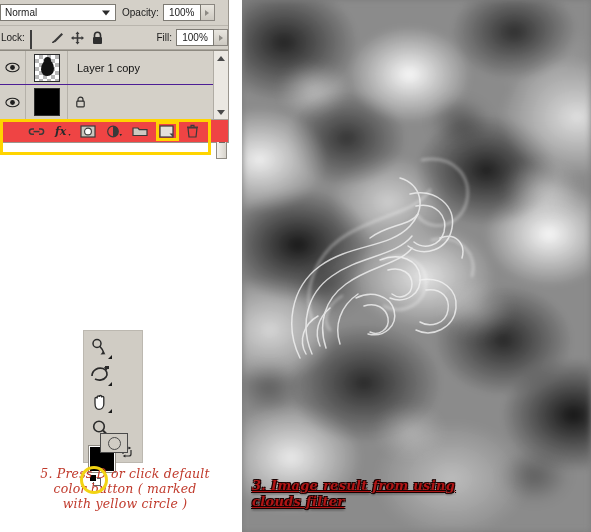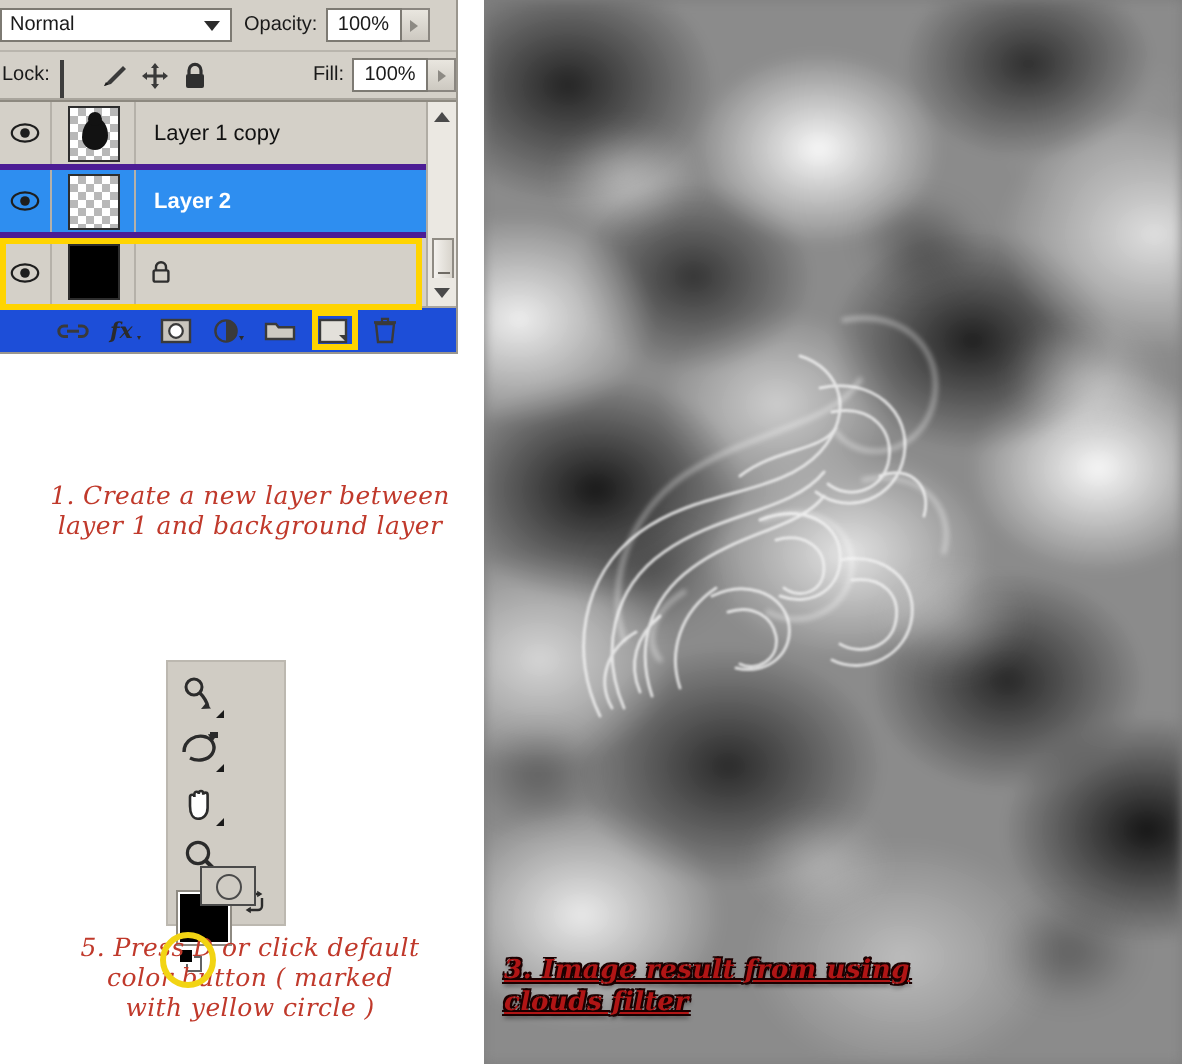--- a/index.html
+++ b/index.html
@@ -131,21 +131,21 @@
   #layer-list {
     position: relative;
     border-top: 1px solid #8d8980;
     background: #d4d0c8;
   }
   .layer-row {
     position: relative;
     display: flex;
     align-items: center;
     height: 34px;
-    border-bottom: 3px solid #4c1d95;
+    border-bottom: 1px solid #4c1d95;
     background: #d4d0c8;
     box-sizing: border-box;
   }
   .layer-row.selected {
     background: #2e8ef0;
   }
   .eye-cell {
     width: 26px;
     height: 100%;
     display: flex;
@@ -265,21 +265,21 @@
   }
 
   
   #layers-toolbar {
     position: relative;
     height: 22px;
     display: flex;
     align-items: center;
     justify-content: center;
     gap: 9px;
-    background: #1d4ed8;
+    background: #ef4444;
     border-top: 1px solid #a9a59d;
   }
   .tb-icon {
     width: 17px; height: 16px;
     display: flex;
     align-items: center;
     justify-content: center;
     position: relative;
   }
   #newlayer-highlight {
@@ -561,33 +561,20 @@
         <div class="thumb-cell">
           <div class="thumb">
               <span class="blob"></span>
             </div>
         </div>
         <div class="layer-name">Layer 1 copy</div>
         <div class="row-lock"></div>
       </div>
 
 
-      <div class="layer-row selected">
-        <div class="eye-cell">
-          <svg width="15" height="11" viewBox="0 0 15 11">
-            <ellipse cx="7.5" cy="5.5" rx="6.6" ry="4.3" fill="none" stroke="#1e1e1e" stroke-width="1.1"></ellipse>
-            <circle cx="7.5" cy="5.5" r="2.4" fill="#1e1e1e"></circle>
-          </svg>
-        </div>
-        <div class="thumb-cell">
-          <div class="thumb"></div>
-        </div>
-        <div class="layer-name">Layer 2</div>
-        <div class="row-lock"></div>
-      </div>
 
       <div class="layer-row" style="border-bottom:none;">
         <div class="eye-cell">
           <svg width="15" height="11" viewBox="0 0 15 11">
             <ellipse cx="7.5" cy="5.5" rx="6.6" ry="4.3" fill="none" stroke="#1e1e1e" stroke-width="1.1"></ellipse>
             <circle cx="7.5" cy="5.5" r="2.4" fill="#1e1e1e"></circle>
           </svg>
         </div>
         <div class="thumb-cell">
           <div class="thumb solid-black"></div>
@@ -659,22 +646,20 @@
         <svg width="13" height="14" viewBox="0 0 13 14">
           <path d="M2 4 H11 L10 13 H3 Z" fill="none" stroke="#3a3a3a" stroke-width="1.2"></path>
           <path d="M1 3.2 H12" stroke="#3a3a3a" stroke-width="1.3"></path>
           <path d="M5 3 V1.4 H8 V3" fill="none" stroke="#3a3a3a" stroke-width="1.1"></path>
         </svg>
       </span>
       <div id="newlayer-highlight" style="left:156px; top:1px; width:23px; height:20px;"></div>
     </div>
   </div>
 
-  <div class="caption" id="caption-1">1. Create a new layer between
-layer 1 and background layer</div>
 
   <div id="tools-panel">
     <div class="tools-grid">
       <div class="tool-cell">
         <svg width="20" height="19" viewBox="0 0 20 19">
           <circle cx="7" cy="5.5" r="4" fill="none" stroke="#2b2b2b" stroke-width="1.5"></circle>
           <path d="M9.5 8 C12 10.5 13.5 13 14 15.5" fill="none" stroke="#2b2b2b" stroke-width="1.6"></path>
           <path d="M10.5 16.5 L15.5 16.2 L13 13.5 Z" fill="#2b2b2b"></path>
         </svg>
         <span class="corner"></span>

